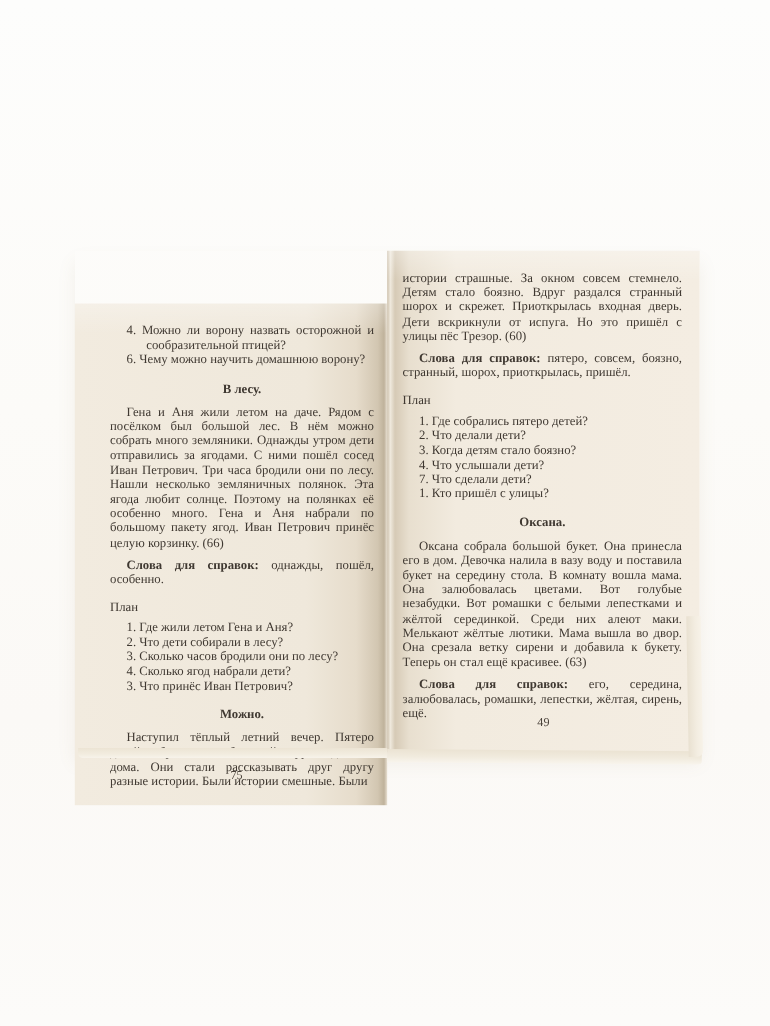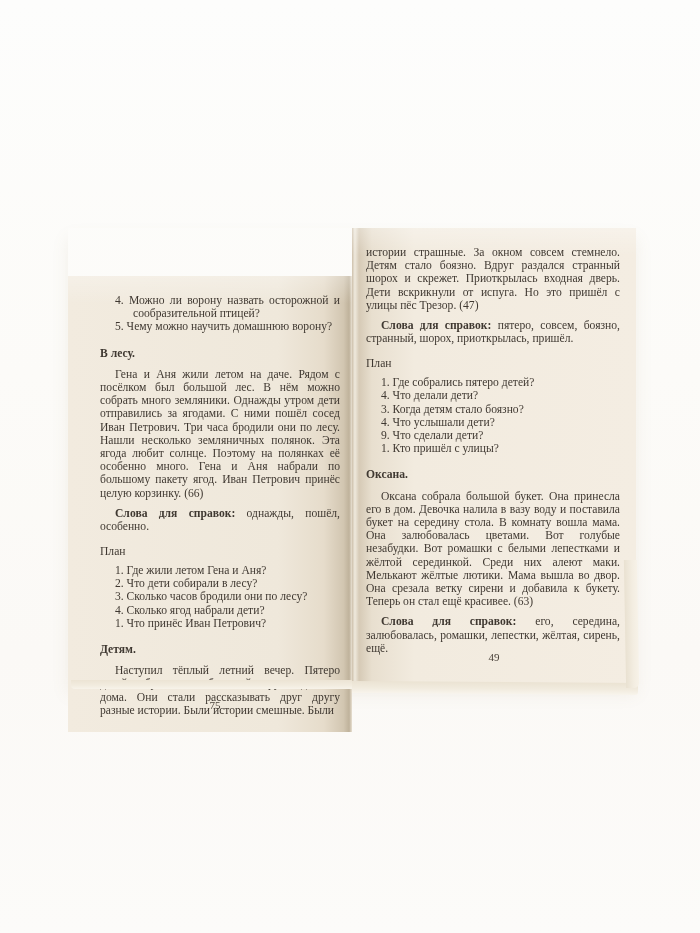--- a/index.html
+++ b/index.html
@@ -85,21 +85,21 @@
     text-indent: -18px;
     text-align: justify;
   }
   .para {
     margin: 0;
     text-align: justify;
     text-indent: 15px;
   }
   .para.no-indent { text-indent: 0; }
   .story-title {
-    text-align: left;
+    text-align: center;
     font-weight: bold;
     margin: 13px 0 8px 0;
   }
   .plan-title {
     text-align: left;
     margin: 9px 0 6px 0;
   }
   .words {
     margin-top: 7px;
     text-align: justify;
@@ -118,55 +118,55 @@
   .page-left .page-number { padding-left: 10px; box-sizing: border-box; }
 </style>
 </head>
 <body>
 
 <div class="book">
 
   <div class="page page-left">
     <div class="qlist">
       <div class="q">4. Можно ли ворону назвать осторожной и сообразительной птицей?</div>
-      <div class="q">5. Чему можно научить домашнюю ворону?</div>
+      <div class="q">6. Чему можно научить домашнюю ворону?</div>
     </div>
 
     <div class="story-title">В лесу.</div>
     <p class="para">Гена и Аня жили летом на даче. Рядом с посёлком был большой лес. В нём можно собрать много земляники. Однажды утром дети отправились за ягодами. С ними пошёл сосед Иван Петрович. Три часа бродили они по лесу. Нашли несколько земляничных полянок. Эта ягода любит солнце. Поэтому на полянках её особенно много. Гена и Аня набрали по большому пакету ягод. Иван Петрович принёс целую корзинку. (66)</p>
 
     <p class="words"><span class="lbl">Слова для справок:</span><span> однажды, пошёл, особенно.</span></p>
 
     <div class="plan-title">План</div>
     <div class="qlist">
       <div class="q">1. Где жили летом Гена и Аня?</div>
       <div class="q">2. Что дети собирали в лесу?</div>
       <div class="q">3. Сколько часов бродили они по лесу?</div>
       <div class="q">4. Сколько ягод набрали дети?</div>
-      <div class="q">1. Что принёс Иван Петрович?</div>
+      <div class="q">3. Что принёс Иван Петрович?</div>
     </div>
 
-    <div class="story-title">Детям.</div>
+    <div class="story-title">Можно.</div>
     <p class="para">Наступил тёплый летний вечер. Пятеро детей собрались на большой террасе дачного дома. Они стали рассказывать друг другу разные истории. Были истории смешные. Были</p>
 
     <div class="page-number">75</div>
   </div>
 
   <div class="page page-right">
-    <p class="para no-indent">истории страшные. За окном совсем стемнело. Детям стало боязно. Вдруг раздался странный шорох и скрежет. Приоткрылась входная дверь. Дети вскрикнули от испуга. Но это пришёл с улицы пёс Трезор. (47)</p>
+    <p class="para no-indent">истории страшные. За окном совсем стемнело. Детям стало боязно. Вдруг раздался странный шорох и скрежет. Приоткрылась входная дверь. Дети вскрикнули от испуга. Но это пришёл с улицы пёс Трезор. (60)</p>
 
     <p class="words"><span class="lbl">Слова для справок:</span><span> пятеро, совсем, боязно, странный, шорох, приоткрылась, пришёл.</span></p>
 
     <div class="plan-title">План</div>
     <div class="qlist">
       <div class="q">1. Где собрались пятеро детей?</div>
-      <div class="q">4. Что делали дети?</div>
+      <div class="q">2. Что делали дети?</div>
       <div class="q">3. Когда детям стало боязно?</div>
       <div class="q">4. Что услышали дети?</div>
-      <div class="q">9. Что сделали дети?</div>
+      <div class="q">7. Что сделали дети?</div>
       <div class="q">1. Кто пришёл с улицы?</div>
     </div>
 
     <div class="story-title">Оксана.</div>
     <p class="para">Оксана собрала большой букет. Она принесла его в дом. Девочка налила в вазу воду и поставила букет на середину стола. В комнату вошла мама. Она залюбовалась цветами. Вот голубые незабудки. Вот ромашки с белыми лепестками и жёлтой серединкой. Среди них алеют маки. Мелькают жёлтые лютики. Мама вышла во двор. Она срезала ветку сирени и добавила к букету. Теперь он стал ещё красивее. (63)</p>
 
     <p class="words"><span class="lbl">Слова для справок:</span><span> его, середина, залюбовалась, ромашки, лепестки, жёлтая, сирень, ещё.</span></p>
 
     <div class="page-number">49</div>
   </div>

